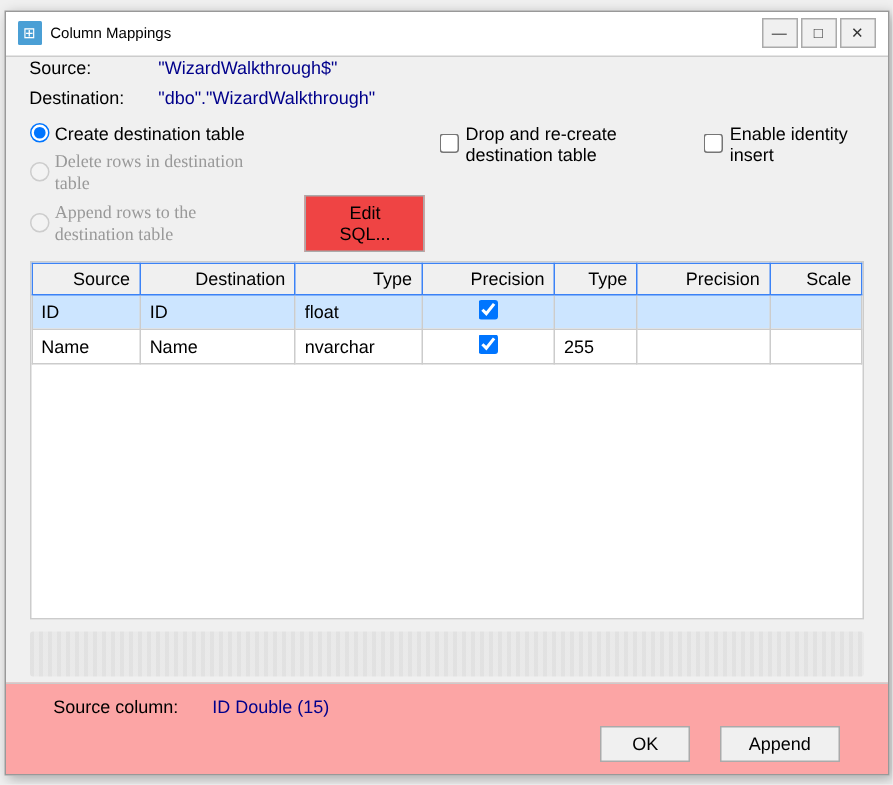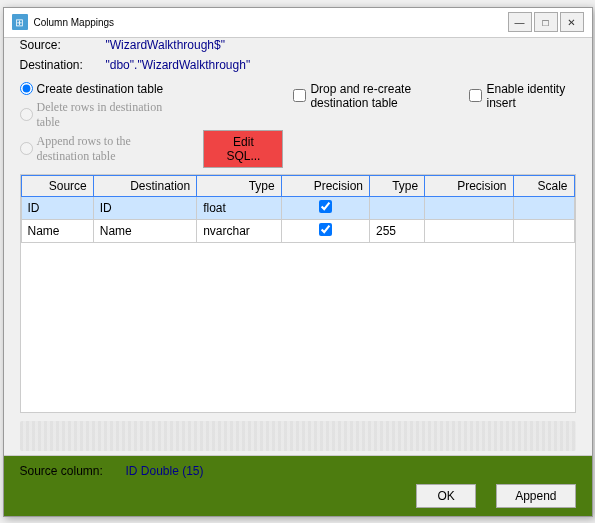--- a/index.html
+++ b/index.html
@@ -167,23 +167,23 @@
     }
     tbody td {
       border: 1px solid #ccc;
       padding: 3px 6px;
       color: #000;
     }
     .checkbox-cell {
       text-align: center;
     }
     .footer {
-      background: #4d7c0f;
+      background: #fca5a5;
       border-top: 1px solid #ccc;
-      padding: 8px 16px;
+      padding: 8px 32px;
       flex-shrink: 0;
     }
     .source-col-row {
       display: flex;
       align-items: center;
       gap: 6px;
       margin-bottom: 6px;
     }
     .source-col-label {
       font-size: 12px;

